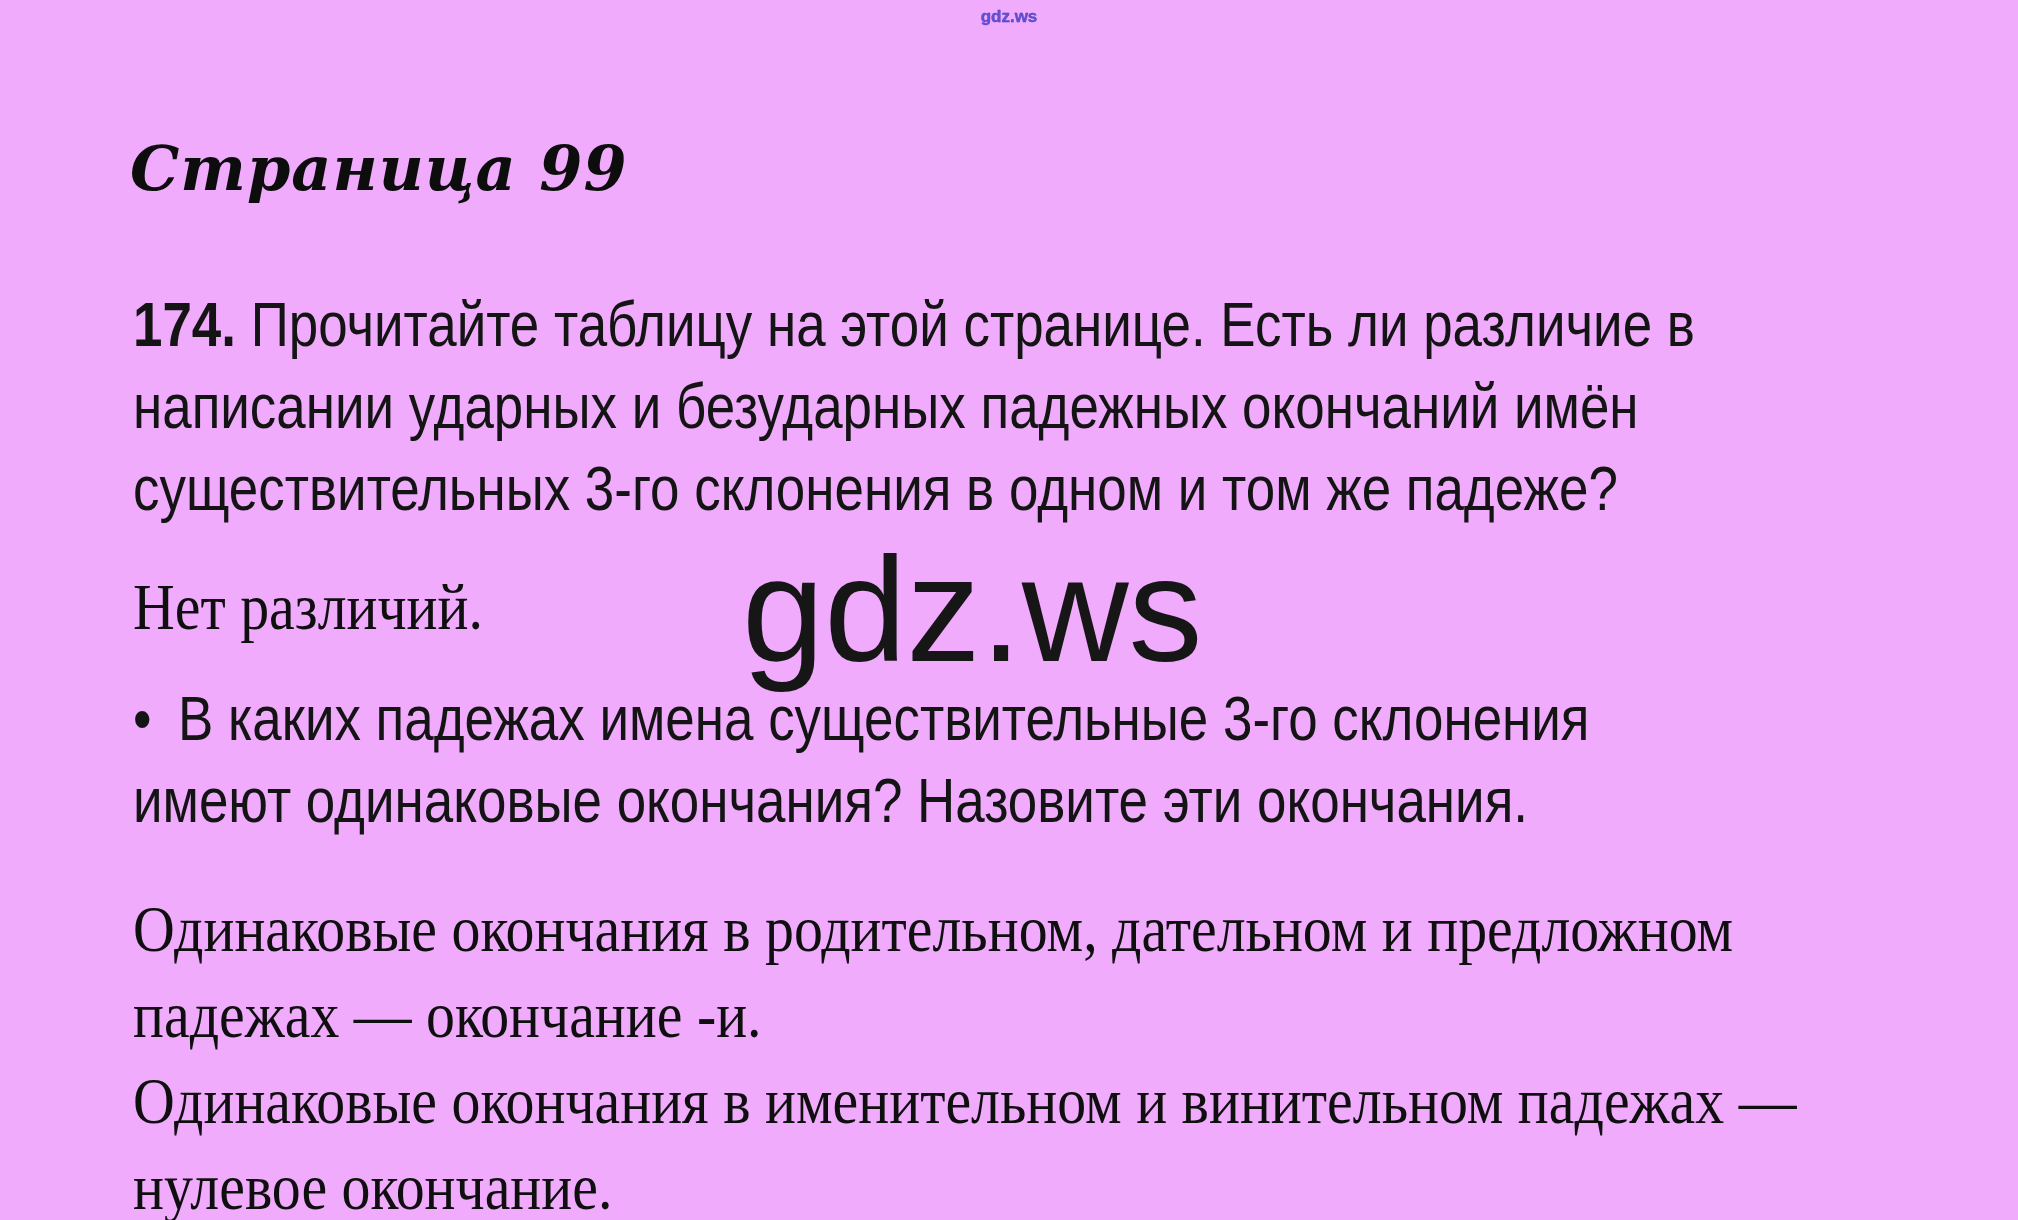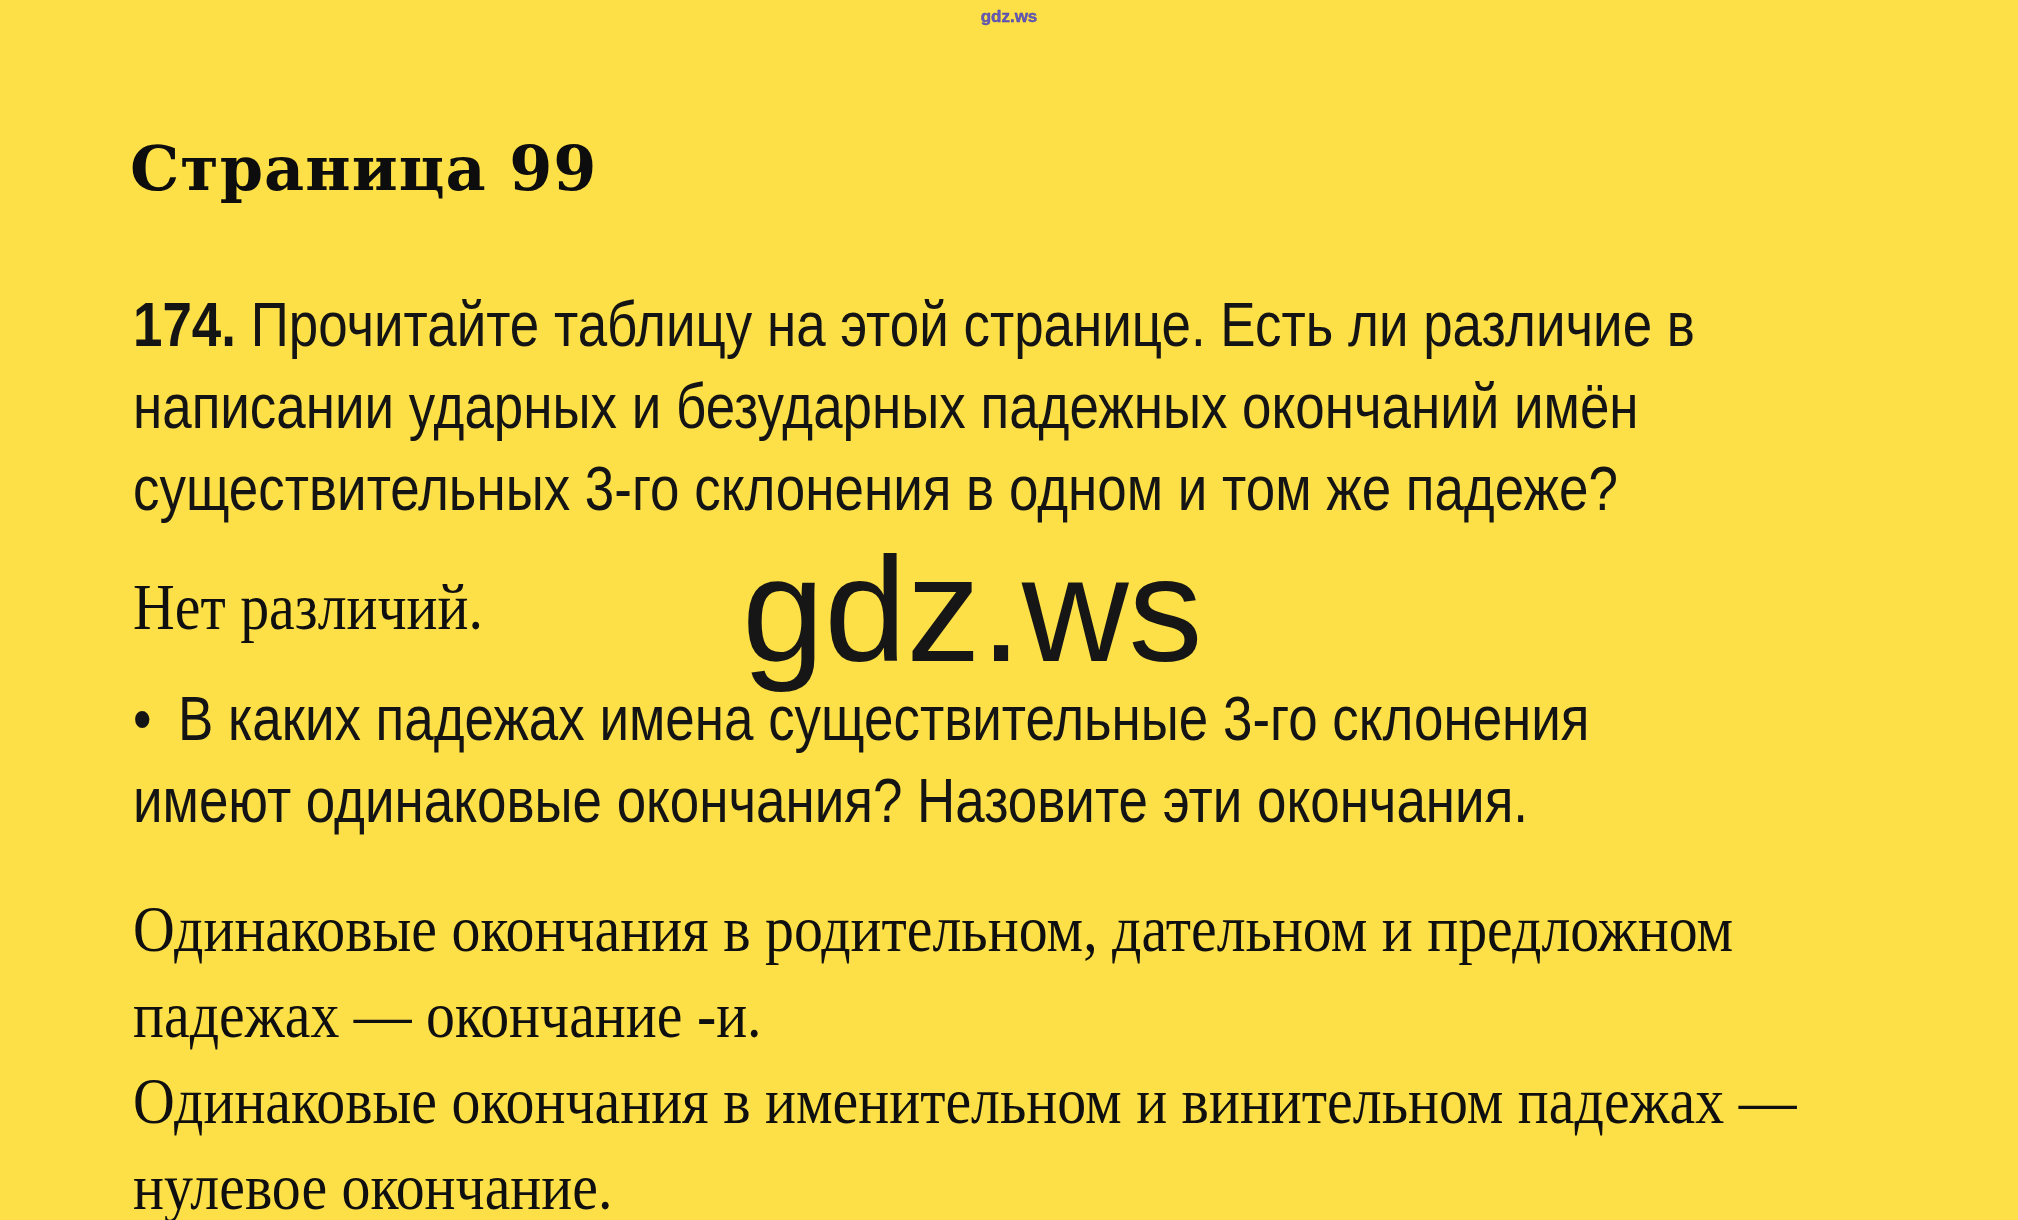--- a/index.html
+++ b/index.html
@@ -8,21 +8,21 @@
     height: 1220px;
     background: #ffffff;
     font-family: "Liberation Sans", sans-serif;
     overflow: hidden;
     position: relative;
   }
   .page {
     position: relative;
     width: 2018px;
     height: 1220px;
-    background: #fde047;
+    background: #f0abfc;
   }
 
   
   .top-watermark {
     position: absolute;
     top: 7px;
     left: 0;
     width: 100%;
     text-align: center;
     font-family: "Liberation Sans", sans-serif;
@@ -32,20 +32,21 @@
     -webkit-text-stroke: 0.4px #2a24b0;
     opacity: 0.85;
   }
 
   
   .page-heading {
     position: absolute;
     left: 130px;
     top: 138px;
     font-family: "DejaVu Serif", "Liberation Serif", serif;
+    font-style: italic;
     font-weight: 700;
     font-size: 62px;
     line-height: 1;
     color: #0d0d0d;
     letter-spacing: 1px;
   }
 
   
   .sans-block {
     position: absolute;

